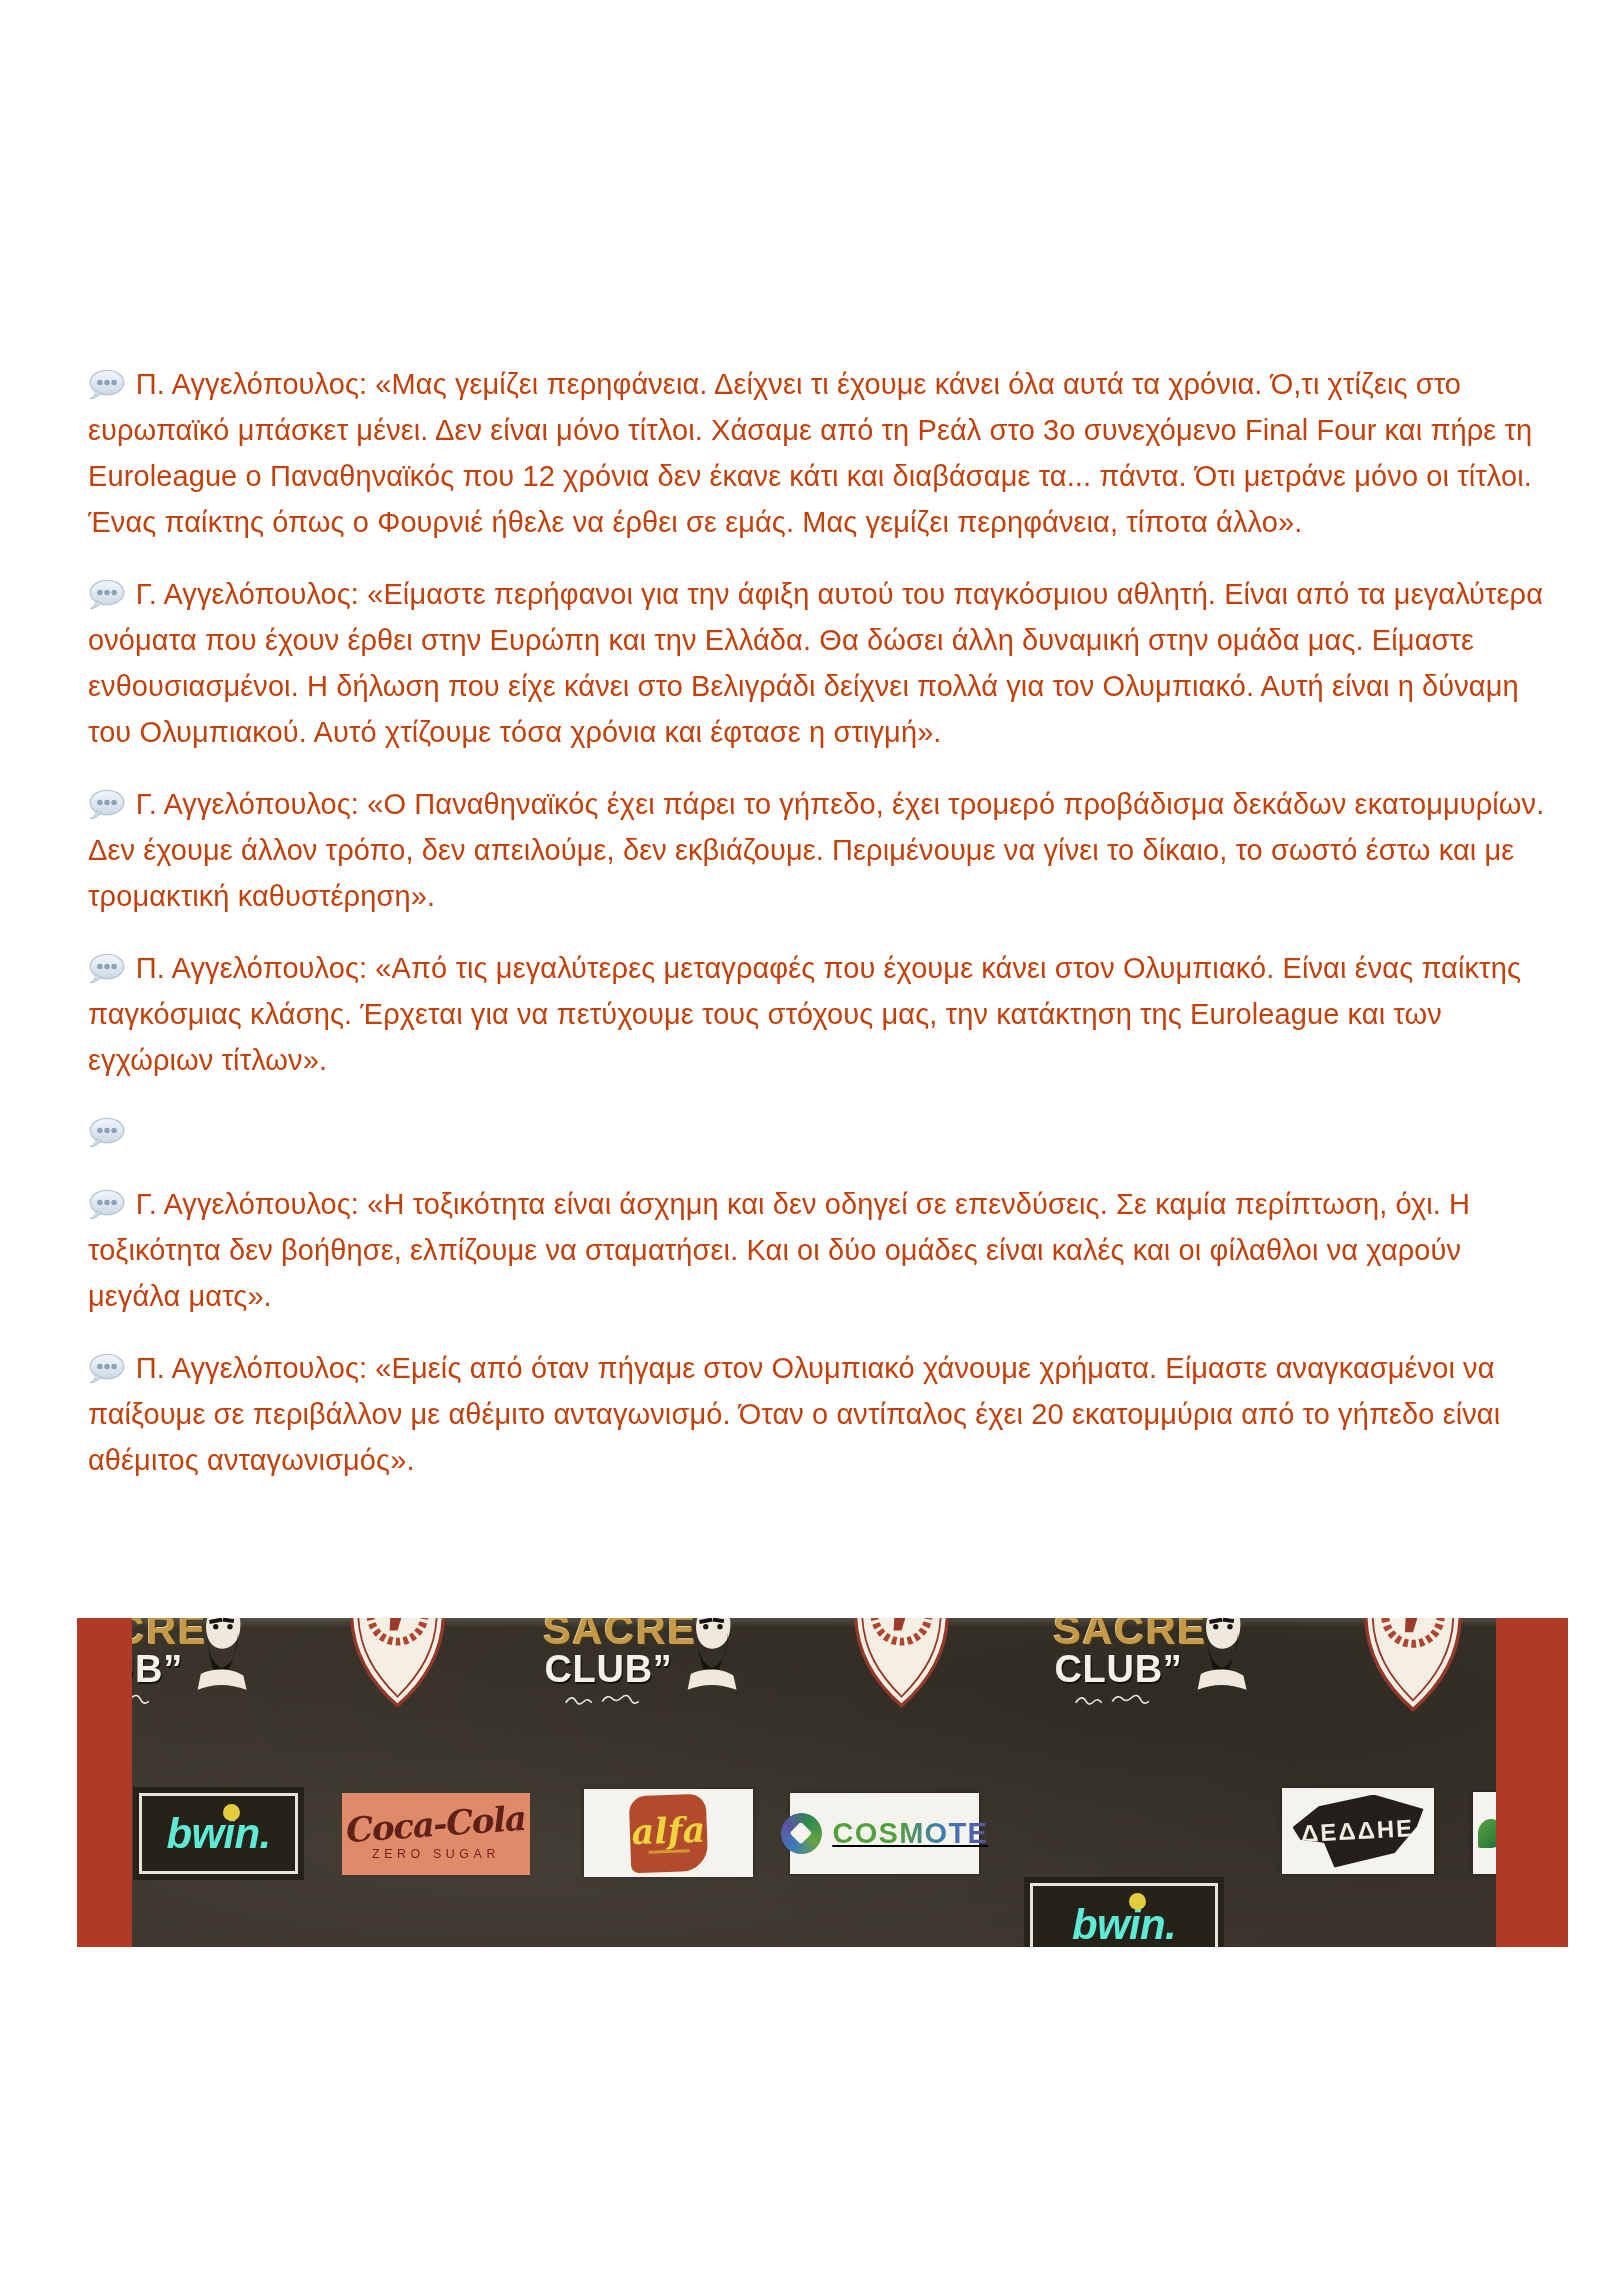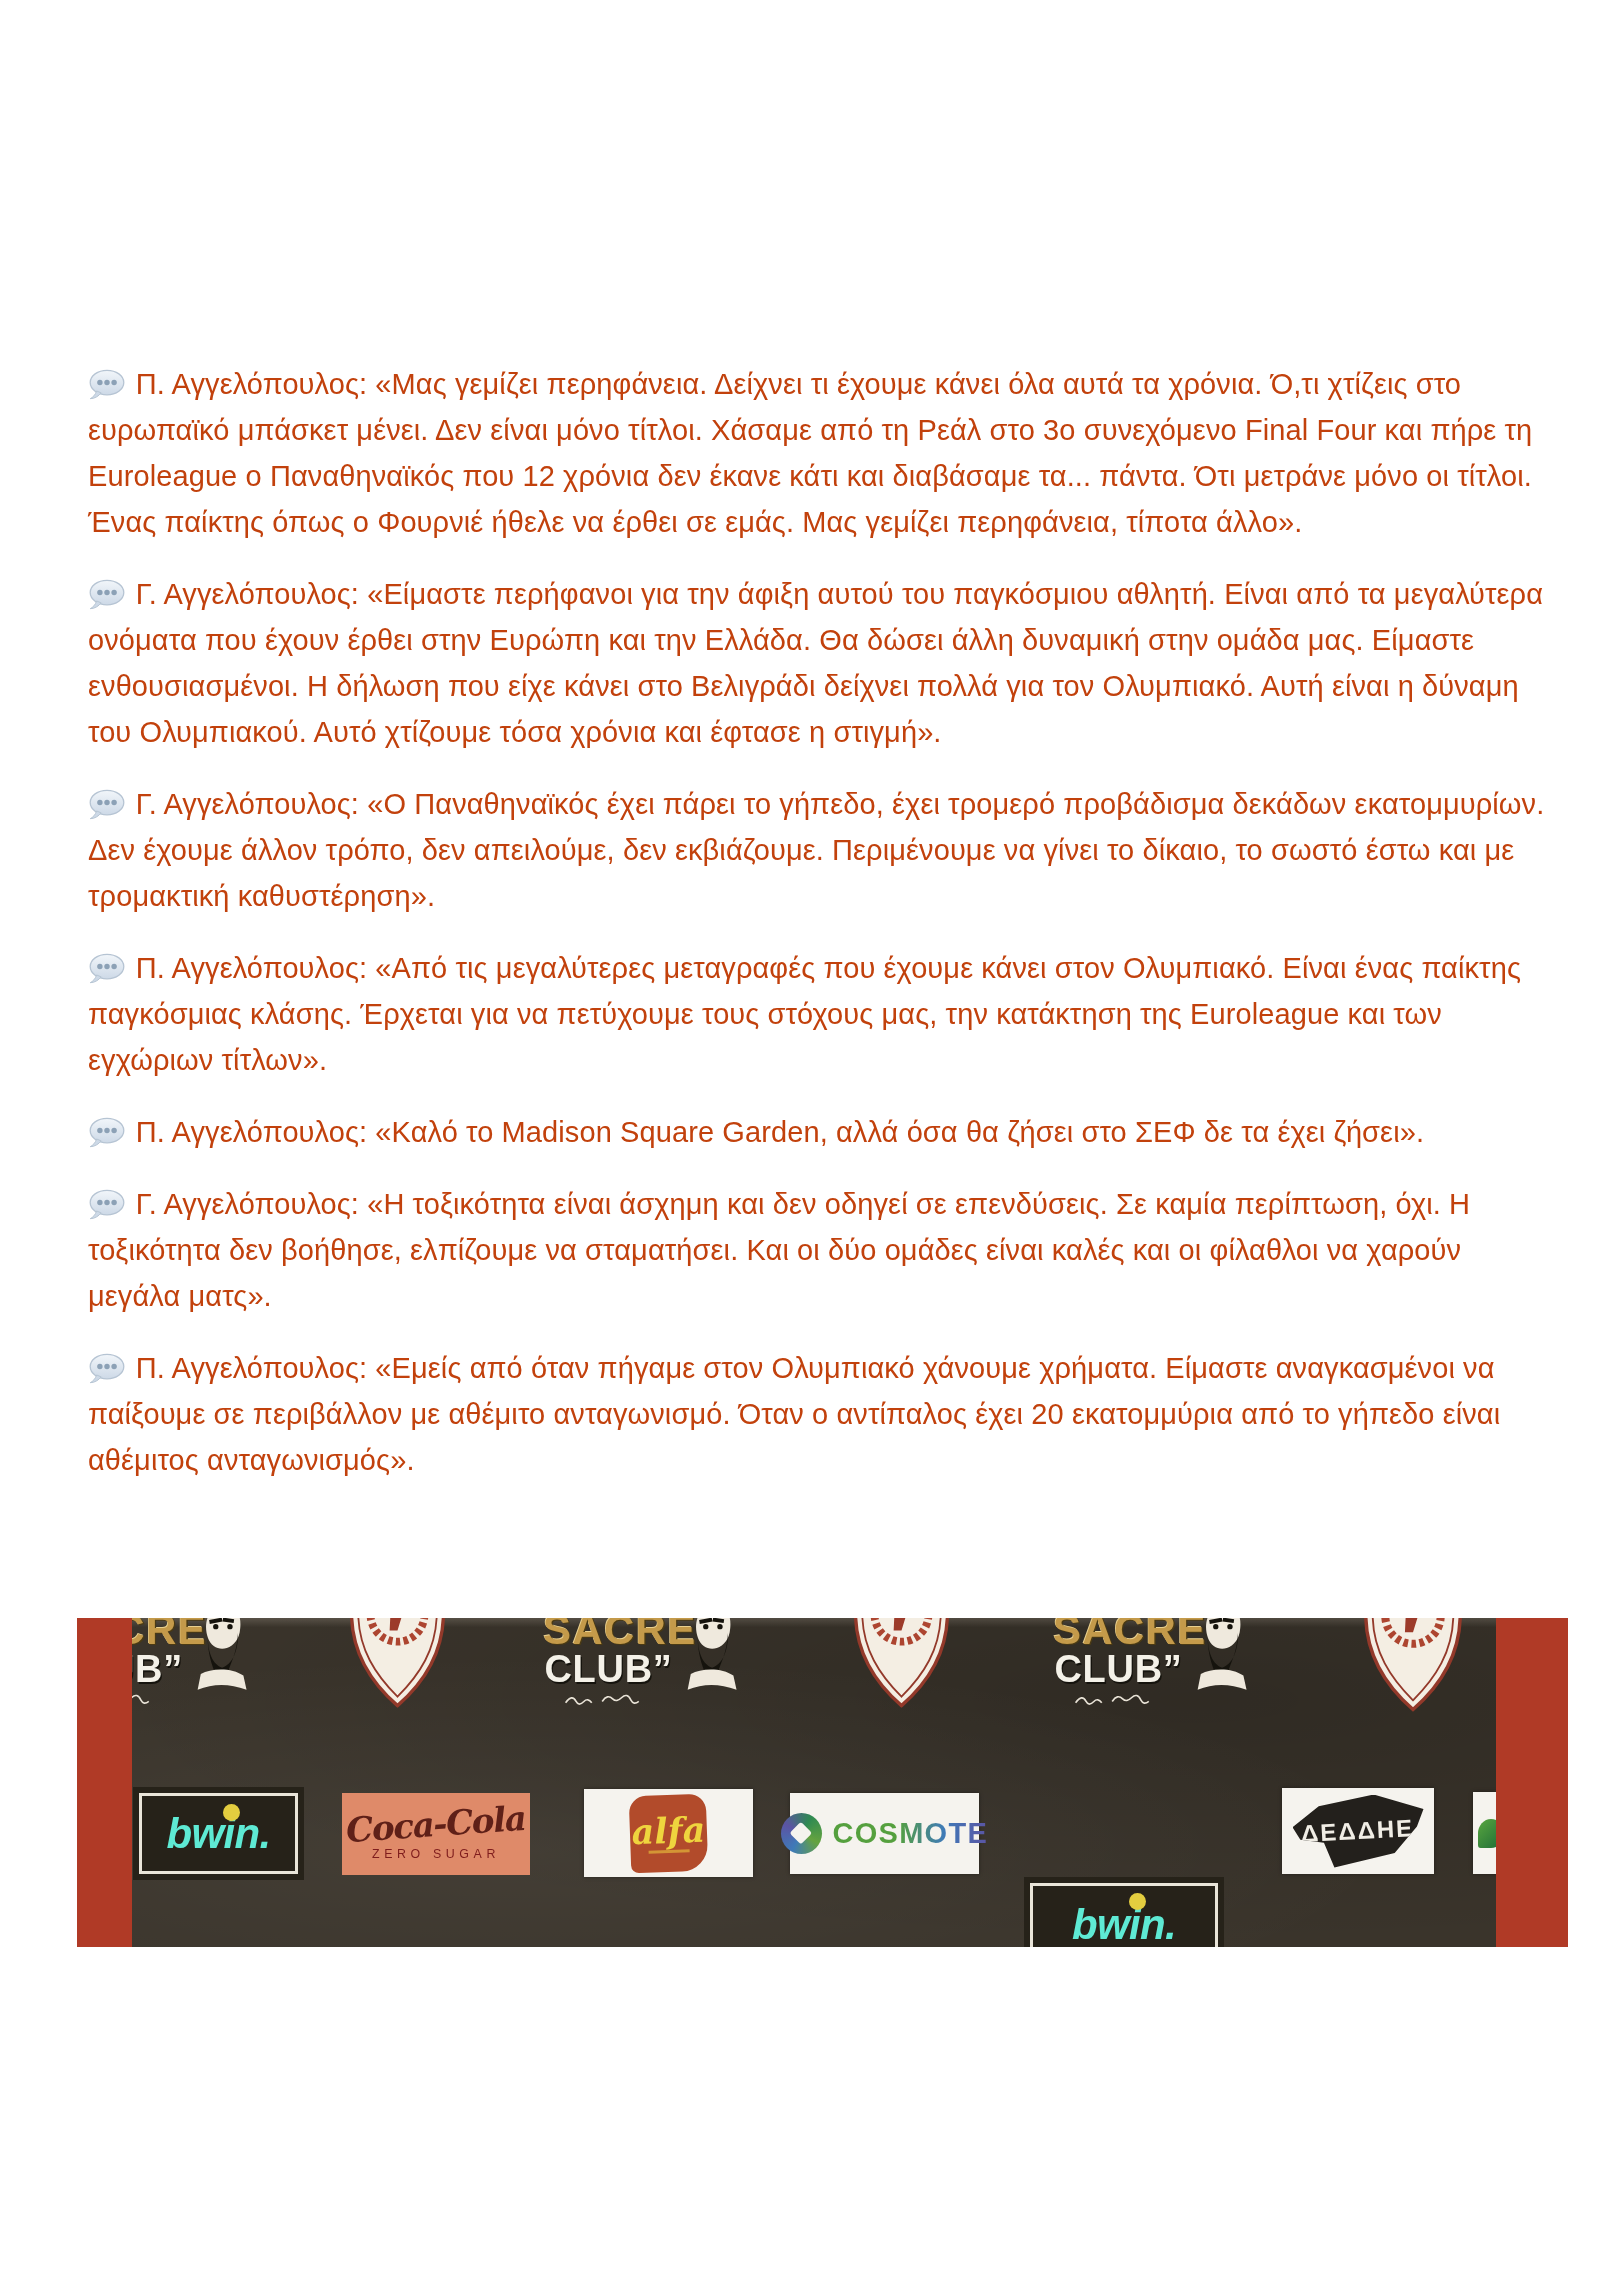--- a/index.html
+++ b/index.html
@@ -144,21 +144,21 @@
         </svg></span><span>Π. Αγγελόπουλος: «Από τις μεγαλύτερες μεταγραφές που έχουμε κάνει στον Ολυμπιακό. Είναι ένας παίκτης παγκόσμιας κλάσης. Έρχεται για να πετύχουμε τους στόχους μας, την κατάκτηση της Euroleague και των εγχώριων τίτλων».</span>
   </p>
 
   <p class="para">
     <span class="bubble-wrap"><svg width="38" height="31" viewBox="0 0 58 48">
           <ellipse cx="29" cy="21" rx="26" ry="19" fill="url(#bubbleGrad)" stroke="#b6c4d3" stroke-width="2"></ellipse>
           <path d="M13 34 C11 40 7 44 3 46 C10 46 16 42 20 37 Z" fill="#cdd9e7" stroke="#b6c4d3" stroke-width="1.5"></path>
           <circle cx="18" cy="21" r="4.2" fill="#8ca1b6"></circle>
           <circle cx="29" cy="21" r="4.2" fill="#8ca1b6"></circle>
           <circle cx="40" cy="21" r="4.2" fill="#8ca1b6"></circle>
-        </svg></span><span>Π. Αγγελόπουλος: «Καλό το Madison Square Garden, αλλά όσα θα ζήσει στο ΣΕΦ δε τα έχει ζήσει».</span>
+        </svg></span>
   </p>
 
   <p class="para">
     <span class="bubble-wrap"><svg width="38" height="31" viewBox="0 0 58 48">
           <ellipse cx="29" cy="21" rx="26" ry="19" fill="url(#bubbleGrad)" stroke="#b6c4d3" stroke-width="2"></ellipse>
           <path d="M13 34 C11 40 7 44 3 46 C10 46 16 42 20 37 Z" fill="#cdd9e7" stroke="#b6c4d3" stroke-width="1.5"></path>
           <circle cx="18" cy="21" r="4.2" fill="#8ca1b6"></circle>
           <circle cx="29" cy="21" r="4.2" fill="#8ca1b6"></circle>
           <circle cx="40" cy="21" r="4.2" fill="#8ca1b6"></circle>
         </svg></span><span>Γ. Αγγελόπουλος: «Η τοξικότητα είναι άσχημη και δεν οδηγεί σε επενδύσεις. Σε καμία περίπτωση, όχι. Η τοξικότητα δεν βοήθησε, ελπίζουμε να σταματήσει. Και οι δύο ομάδες είναι καλές και οι φίλαθλοι να χαρούν μεγάλα ματς».</span>
@@ -270,21 +270,21 @@
     <span class="coke-sub">ZERO SUGAR</span>
   </div>
 
   <div class="sp sp-white" style="left:507px;top:171px;width:169px;height:88px;">
     <span class="alfa-badge">
       <span class="alfa-text">alfa</span>
       <span class="alfa-rule"></span>
     </span>
   </div>
 
-  <div class="sp sp-white" style="left:713px;top:175px;width:189px;height:81px;">
+  <div class="sp sp-white" style="left:713px;top:175px;width:189px;height:81px;text-decoration:underline;">
     <span class="cosmote-icon"></span>
     <span class="cosmote-text">COSMOTE</span>
   </div>
 
   <div class="sp sp-bwin" style="left:947px;top:166px;width:200px;height:96px;">
     <span class="frame"></span>
     <span class="bwin-text">bwin.</span>
     <span class="bwin-dot" style="left:105px;top:15.7px;"></span>
   </div>
 

